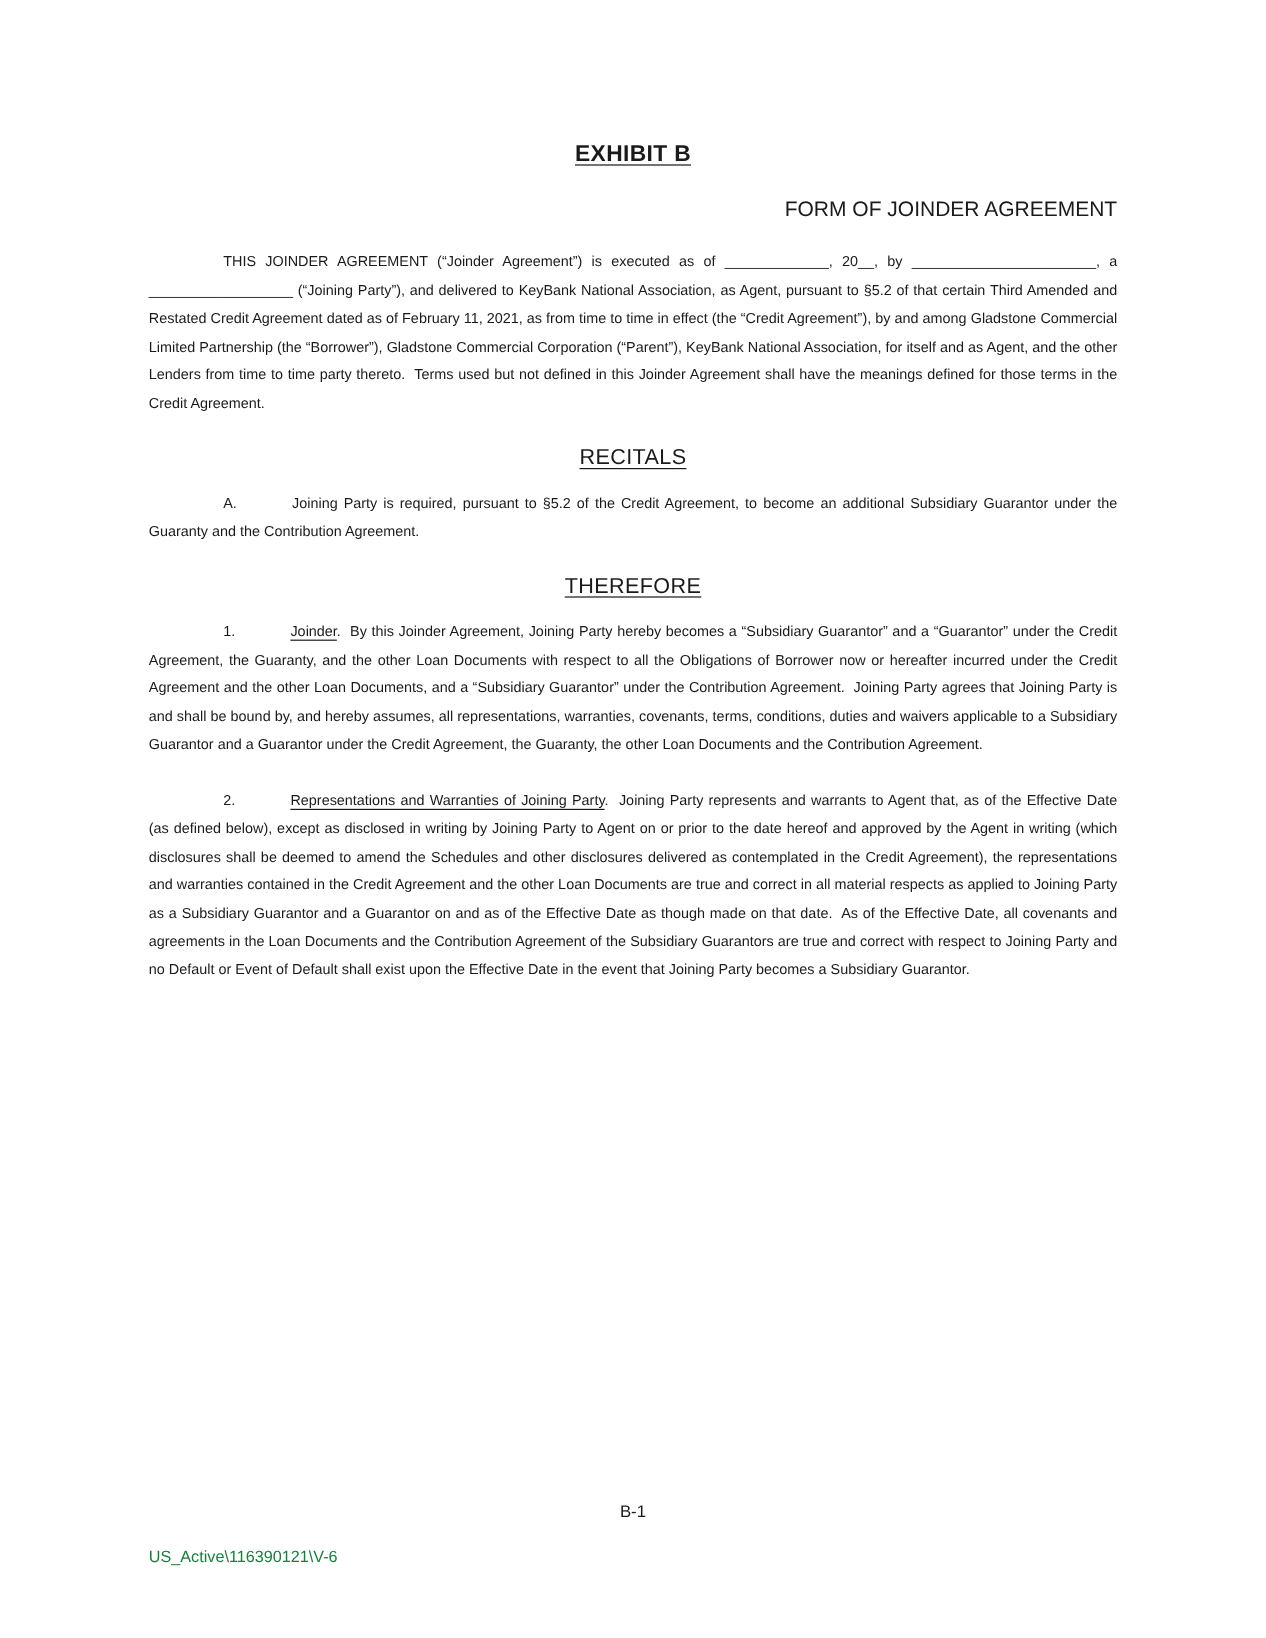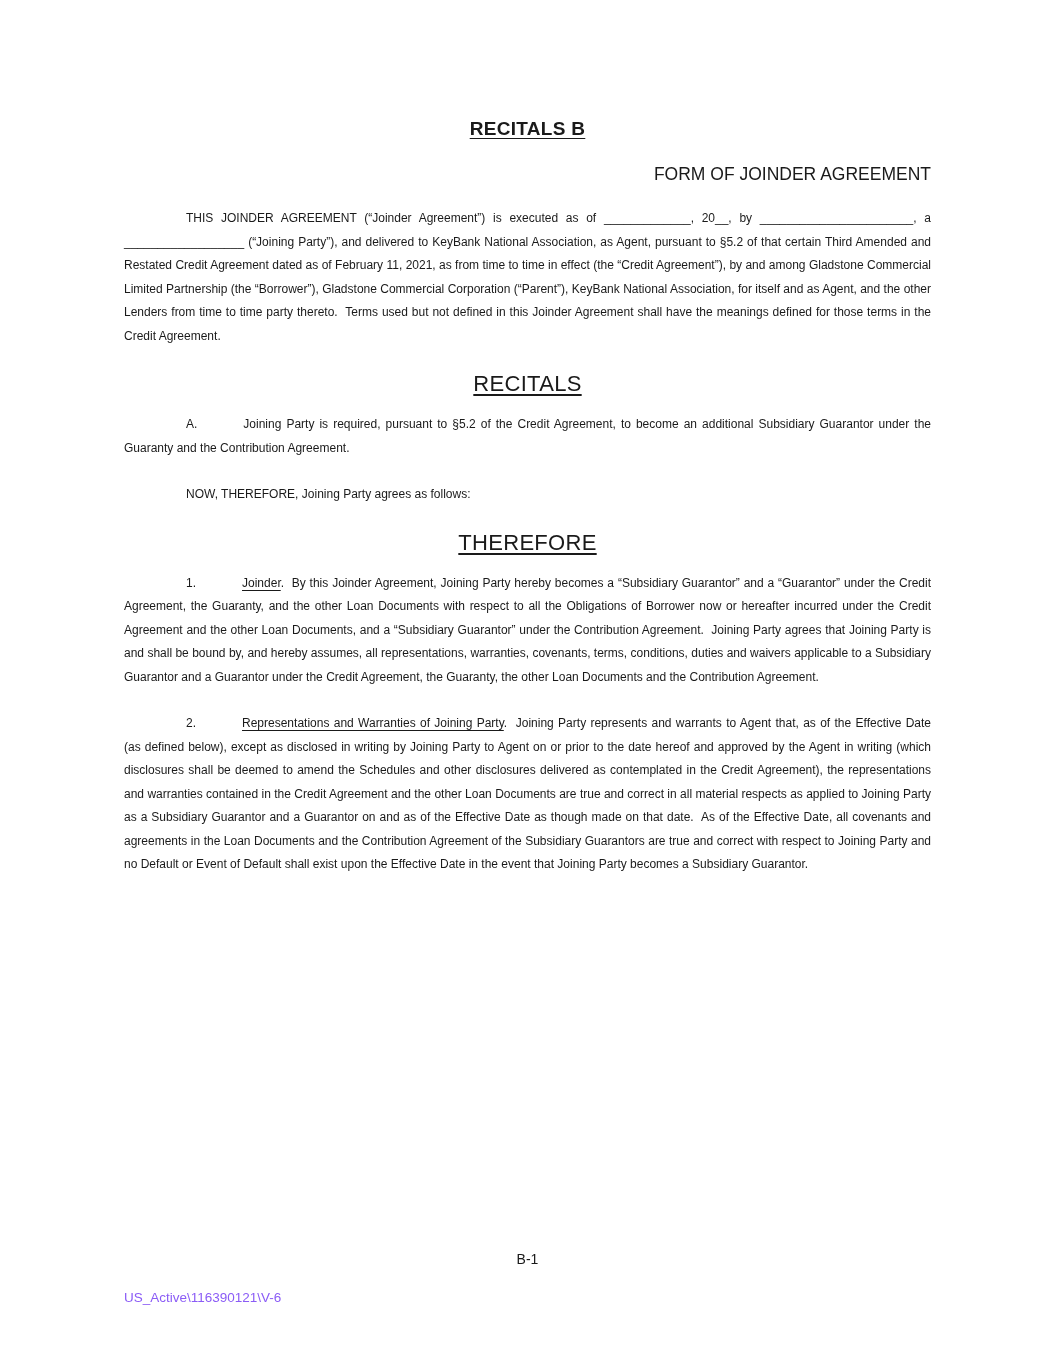--- a/index.html
+++ b/index.html
@@ -11,56 +11,55 @@
     overflow: hidden;
   }
   .page { position: absolute; inset: 0; padding: 118px 124px 0 124px; }
   .title {
     text-align: center; font-size: 19px; font-weight: bold;
     text-decoration: underline; text-underline-offset: 3px;
     margin-bottom: 24px; letter-spacing: 0.3px;
   }
   .subtitle { text-align: right; font-size: 17.5px; font-weight: normal; margin-bottom: 22px; }
   .heading {
-    text-align: center; font-size: 22px; font-weight: normal;
+    text-align: center; font-size: 18px; font-weight: normal;
     text-decoration: underline; text-underline-offset: 3px;
     margin: 0 0 16px 0; letter-spacing: 0.3px;
   }
   .para {
     font-size: 12px; line-height: 23.5px;
     text-align: justify; text-indent: 62px;
     white-space: pre-wrap;
     margin-bottom: 23px;
   }
   .tab { display: inline-block; width: 46px; }
   .u { text-decoration: underline; text-underline-offset: 3px; }
   .page-number {
     position: absolute; left: 0; right: 0; bottom: 98px;
     text-align: center; font-size: 14px;
   }
   .doc-id {
     position: absolute; left: 124px; bottom: 60px;
-    font-size: 13.5px; color: #8b5cf6;
+    font-size: 13.5px; color: #15803d;
   }
 </style>
 </head>
 <body>
 
 <div class="page">
-  <div class="title">RECITALS B</div>
+  <div class="title">EXHIBIT B</div>
   <div class="subtitle">FORM OF JOINDER AGREEMENT</div>
 
   <p class="para">THIS JOINDER AGREEMENT (“Joinder Agreement”) is executed as of _____________, 20__, by _______________________, a __________________ (“Joining Party”), and delivered to KeyBank National Association, as Agent, pursuant to §5.2 of that certain Third Amended and Restated Credit Agreement dated as of February 11, 2021, as from time to time in effect (the “Credit Agreement”), by and among Gladstone Commercial Limited Partnership (the “Borrower”), Gladstone Commercial Corporation (“Parent”), KeyBank National Association, for itself and as Agent, and the other Lenders from time to time party thereto.  Terms used but not defined in this Joinder Agreement shall have the meanings defined for those terms in the Credit Agreement.</p>
 
   <div class="heading">RECITALS</div>
 
   <p class="para"><span>A.</span><span class="tab"></span><span>Joining Party is required, pursuant to §5.2 of the Credit Agreement, to become an additional Subsidiary Guarantor under the Guaranty and the Contribution Agreement.</span></p>
 
 
-  <p class="para">NOW, THEREFORE, Joining Party agrees as follows:</p>
 
   <div class="heading">THEREFORE</div>
 
   <p class="para"><span>1.</span><span class="tab"></span><span class="u">Joinder</span><span>.  By this Joinder Agreement, Joining Party hereby becomes a “Subsidiary Guarantor” and a “Guarantor” under the Credit Agreement, the Guaranty, and the other Loan Documents with respect to all the Obligations of Borrower now or hereafter incurred under the Credit Agreement and the other Loan Documents, and a “Subsidiary Guarantor” under the Contribution Agreement.  Joining Party agrees that Joining Party is and shall be bound by, and hereby assumes, all representations, warranties, covenants, terms, conditions, duties and waivers applicable to a Subsidiary Guarantor and a Guarantor under the Credit Agreement, the Guaranty, the other Loan Documents and the Contribution Agreement.</span></p>
 
   <p class="para"><span>2.</span><span class="tab"></span><span class="u">Representations and Warranties of Joining Party</span><span>.  Joining Party represents and warrants to Agent that, as of the Effective Date (as defined below), except as disclosed in writing by Joining Party to Agent on or prior to the date hereof and approved by the Agent in writing (which disclosures shall be deemed to amend the Schedules and other disclosures delivered as contemplated in the Credit Agreement), the representations and warranties contained in the Credit Agreement and the other Loan Documents are true and correct in all material respects as applied to Joining Party as a Subsidiary Guarantor and a Guarantor on and as of the Effective Date as though made on that date.  As of the Effective Date, all covenants and agreements in the Loan Documents and the Contribution Agreement of the Subsidiary Guarantors are true and correct with respect to Joining Party and no Default or Event of Default shall exist upon the Effective Date in the event that Joining Party becomes a Subsidiary Guarantor.</span></p>
 
   <div class="page-number">B-1</div>
   <div class="doc-id">US_Active\116390121\V-6</div>
 </div>

